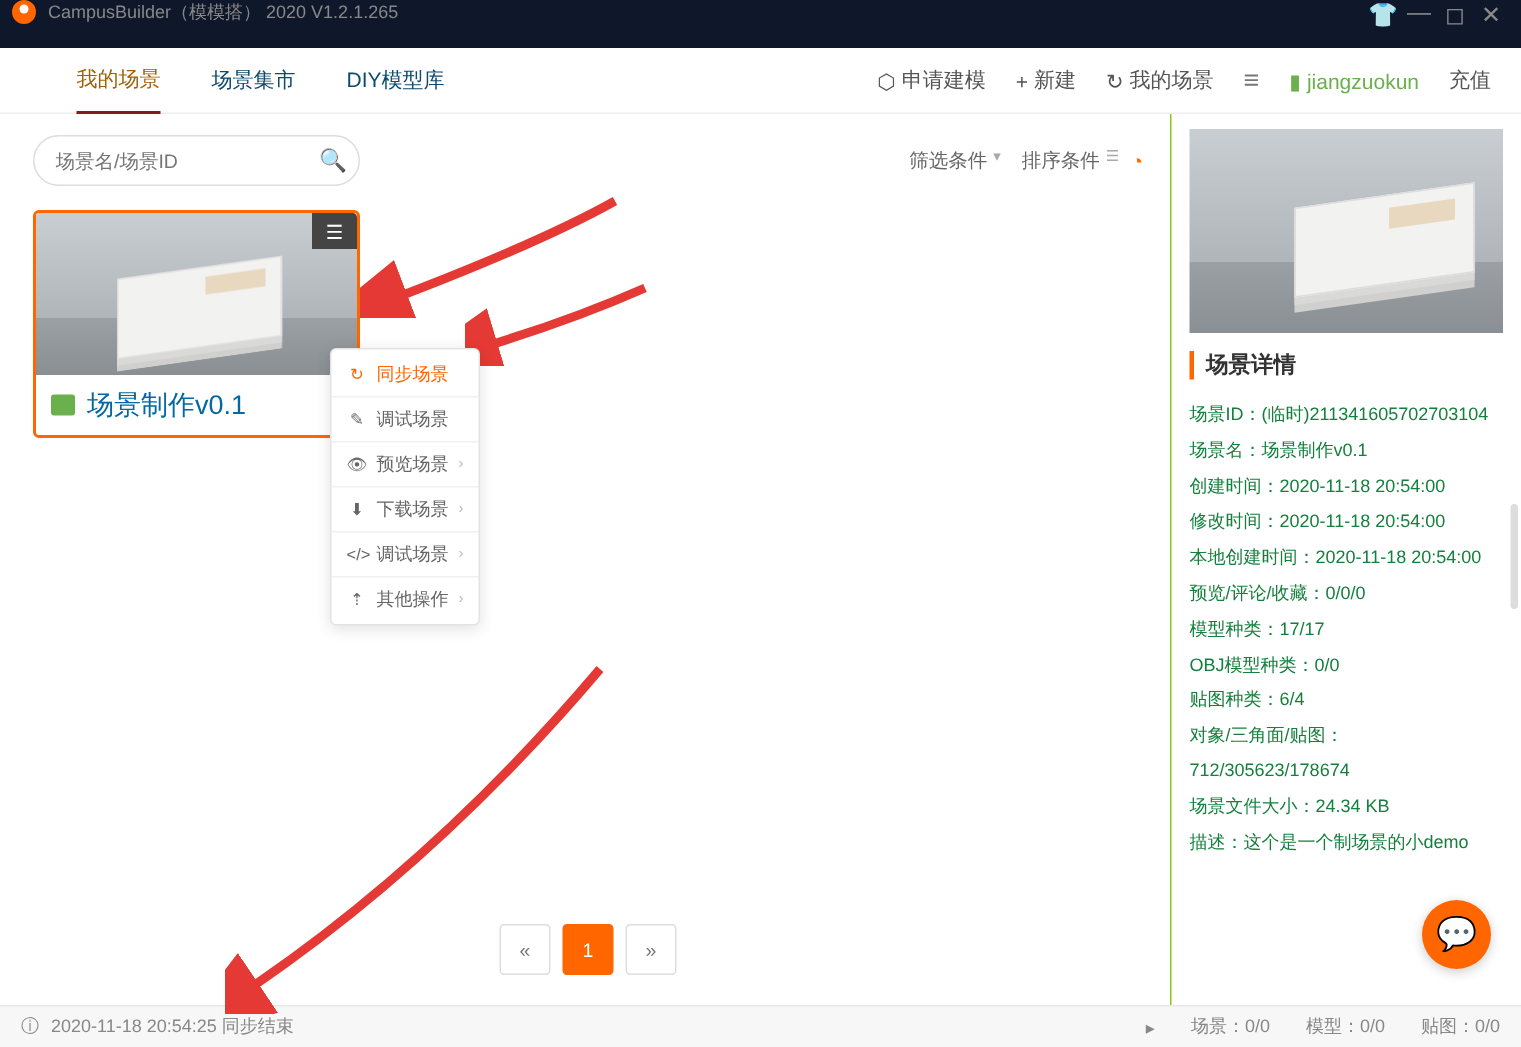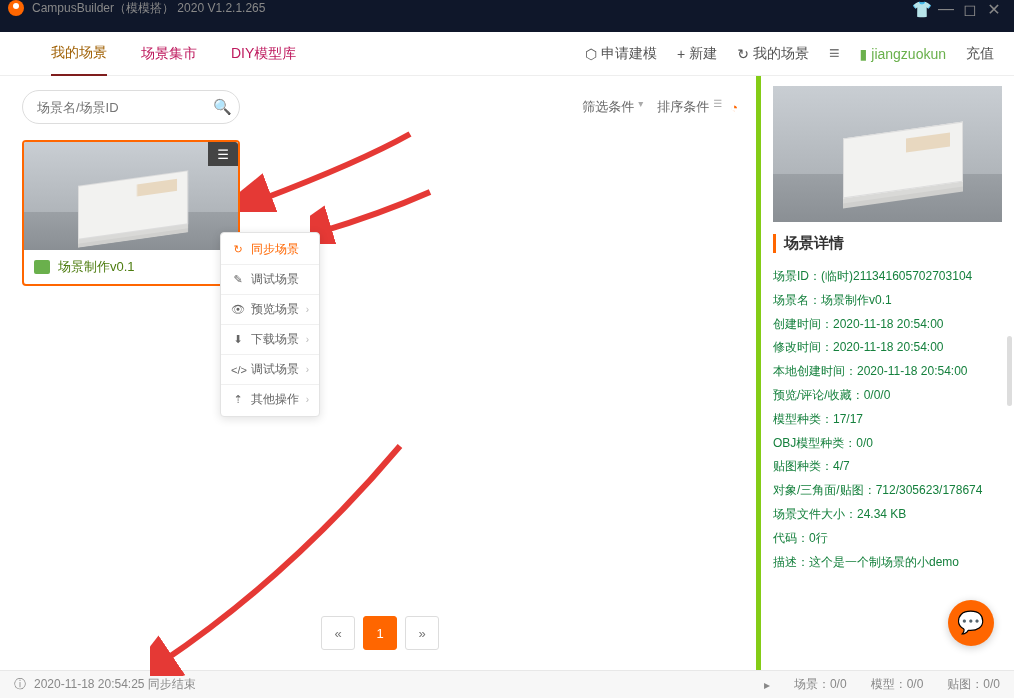--- a/index.html
+++ b/index.html
@@ -7,50 +7,50 @@
 
 
 .titlebar { height: 32px; display: flex; padding: 0 8px; color: #888; background: #0f172a; }
 .titlebar .logo { width: 16px; height: 16px; border-radius: 50%; background: #f60; margin-right: 8px; position: relative; }
 .titlebar .logo::after { content: ""; position: absolute; width: 6px; height: 6px; background: #fff; border-radius: 50%; top: 3px; left: 5px; }
 .titlebar .title { flex: 1; font-size: 12px; }
 .titlebar .wbtn { width: 24px; text-align: center; color: #888; font-size: 16px; cursor: pointer; }
 
 
 .topnav { height: 44px; display: flex; align-items: center; padding: 0 20px; border-bottom: 1px solid #eee; font-size: 14px; }
-.topnav .tab { margin-right: 34px; padding: 12px 0; cursor: pointer; color: #be185d; }
+.topnav .tab { margin-right: 34px; padding: 12px 0; cursor: pointer; color: #0c4a6e; }
 .topnav .tab.active { color: #a16207; border-bottom: 2px solid #7f1d1d; margin-left: 31px; }
 .topnav .spacer { flex: 1; }
 .topnav .rbtn { margin-left: 20px; display: flex; align-items: center; color: #555; cursor: pointer; }
 .topnav .rbtn .ic { margin-right: 4px; font-size: 14px; }
 .topnav .user { color: #6ab04c; }
 .topnav .hamb { color: #777; font-size: 18px; margin-left: 20px; cursor: pointer; }
 
 
 .main { display: flex; height: calc(698px - 32px - 44px - 28px); }
 .left { flex: 1; padding: 14px 18px 10px 22px; position: relative; display: flex; flex-direction: column; }
-.right { width: 258px; border-left: 5px solid #84cc16; padding: 10px 12px; position: relative; }
+.right { width: 234px; border-left: 1px solid #84cc16; padding: 10px 12px; position: relative; }
 
 
 .toolrow { display: flex; align-items: center; margin-bottom: 16px; }
 .searchbox { width: 218px; height: 34px; border: 1px solid #ddd; border-radius: 17px; display: flex; align-items: center; padding: 0 14px; color: #999; }
 .searchbox input { border: none; outline: none; flex: 1; font-size: 13px; background: transparent; }
 .searchbox .sic { color: #888; font-size: 15px; }
 .toolrow .spacer { flex: 1; }
 .filterbtn { color: #666; margin-left: 14px; display: flex; align-items: flex-start; cursor: pointer; font-size: 13px; }
 .filterbtn .arr { margin-left: 4px; color: #aaa; font-size: 10px; }
 .clockic { color: #f60; margin-left: 8px; }
 
 
 .card { width: 218px; border: 2px solid #f60; border-radius: 4px; overflow: hidden; background: #fff; position: relative; }
 .card .thumb { height: 108px; background: linear-gradient(#c9ced3 0%, #b0b5ba 65%, #9ba0a5 65%, #8a8f94 100%); position: relative; overflow: hidden; }
 .card .building { position: absolute; left: 54px; top: 36px; width: 110px; height: 54px; background: #f2f2f0; transform: skewY(-8deg) rotateX(2deg); box-shadow: 0 4px 0 #d9d9d7, 0 8px 0 #d0d0ce; border: 1px solid #ddd; }
 .card .building::before { content: ""; position: absolute; right: 10px; top: 6px; width: 40px; height: 12px; background: #e8d8c0; }
 .card .menu-handle { position: absolute; right: 0; top: 0; width: 30px; height: 24px; background: #444; color: #fff; display: flex; align-items: center; justify-content: center; cursor: pointer; border-top-right-radius: 3px; }
-.card .caption { padding: 8px 10px; display: flex; align-items: center; font-size: 13px; color: #4d7c0f; }
+.card .caption { padding: 8px 10px; display: flex; align-items: center; font-size: 18px; color: #0369a1; }
 .card .caption .cic { width: 16px; height: 14px; background: #6ab04c; margin-right: 8px; border-radius: 2px; }
 
 
 .ctxmenu { position: absolute; left: 220px; top: 156px; width: 100px; background: #fff; border: 1px solid #e3e3e3; border-radius: 4px; box-shadow: 0 2px 10px rgba(0,0,0,.12); z-index: 10; padding: 2px 0; }
 .ctxmenu .mi { padding: 6px 10px; display: flex; align-items: center; font-size: 12px; color: #666; cursor: pointer; position: relative; }
 .ctxmenu .mi.active { color: #f60; }
 .ctxmenu .mi .mic { width: 14px; margin-right: 6px; font-size: 11px; text-align: center; }
 .ctxmenu .mi .sub { margin-left: auto; color: #bbb; font-size: 10px; }
 .ctxmenu .mi:not(:last-child) { border-bottom: 1px solid #f0f0f0; }
 
@@ -218,24 +218,23 @@
     <h3>场景详情</h3>
     <ul class="info">
       <li>场景ID：(临时)211341605702703104</li>
       <li>场景名：场景制作v0.1</li>
       <li>创建时间：2020-11-18 20:54:00</li>
       <li>修改时间：2020-11-18 20:54:00</li>
       <li>本地创建时间：2020-11-18 20:54:00</li>
       <li>预览/评论/收藏：0/0/0</li>
       <li>模型种类：17/17</li>
       <li>OBJ模型种类：0/0</li>
-      <li>贴图种类：4/7</li>
+      <li>贴图种类：6/4</li>
       <li>对象/三角面/贴图：712/305623/178674</li>
       <li>场景文件大小：24.34 KB</li>
-      <li>代码：0行</li>
       <li>描述：这个是一个制场景的小demo</li>
     </ul>
     <div class="scroll"></div>
   </div>
 </div>
 
 <div class="fab">
   <span>💬</span>
 </div>
 

